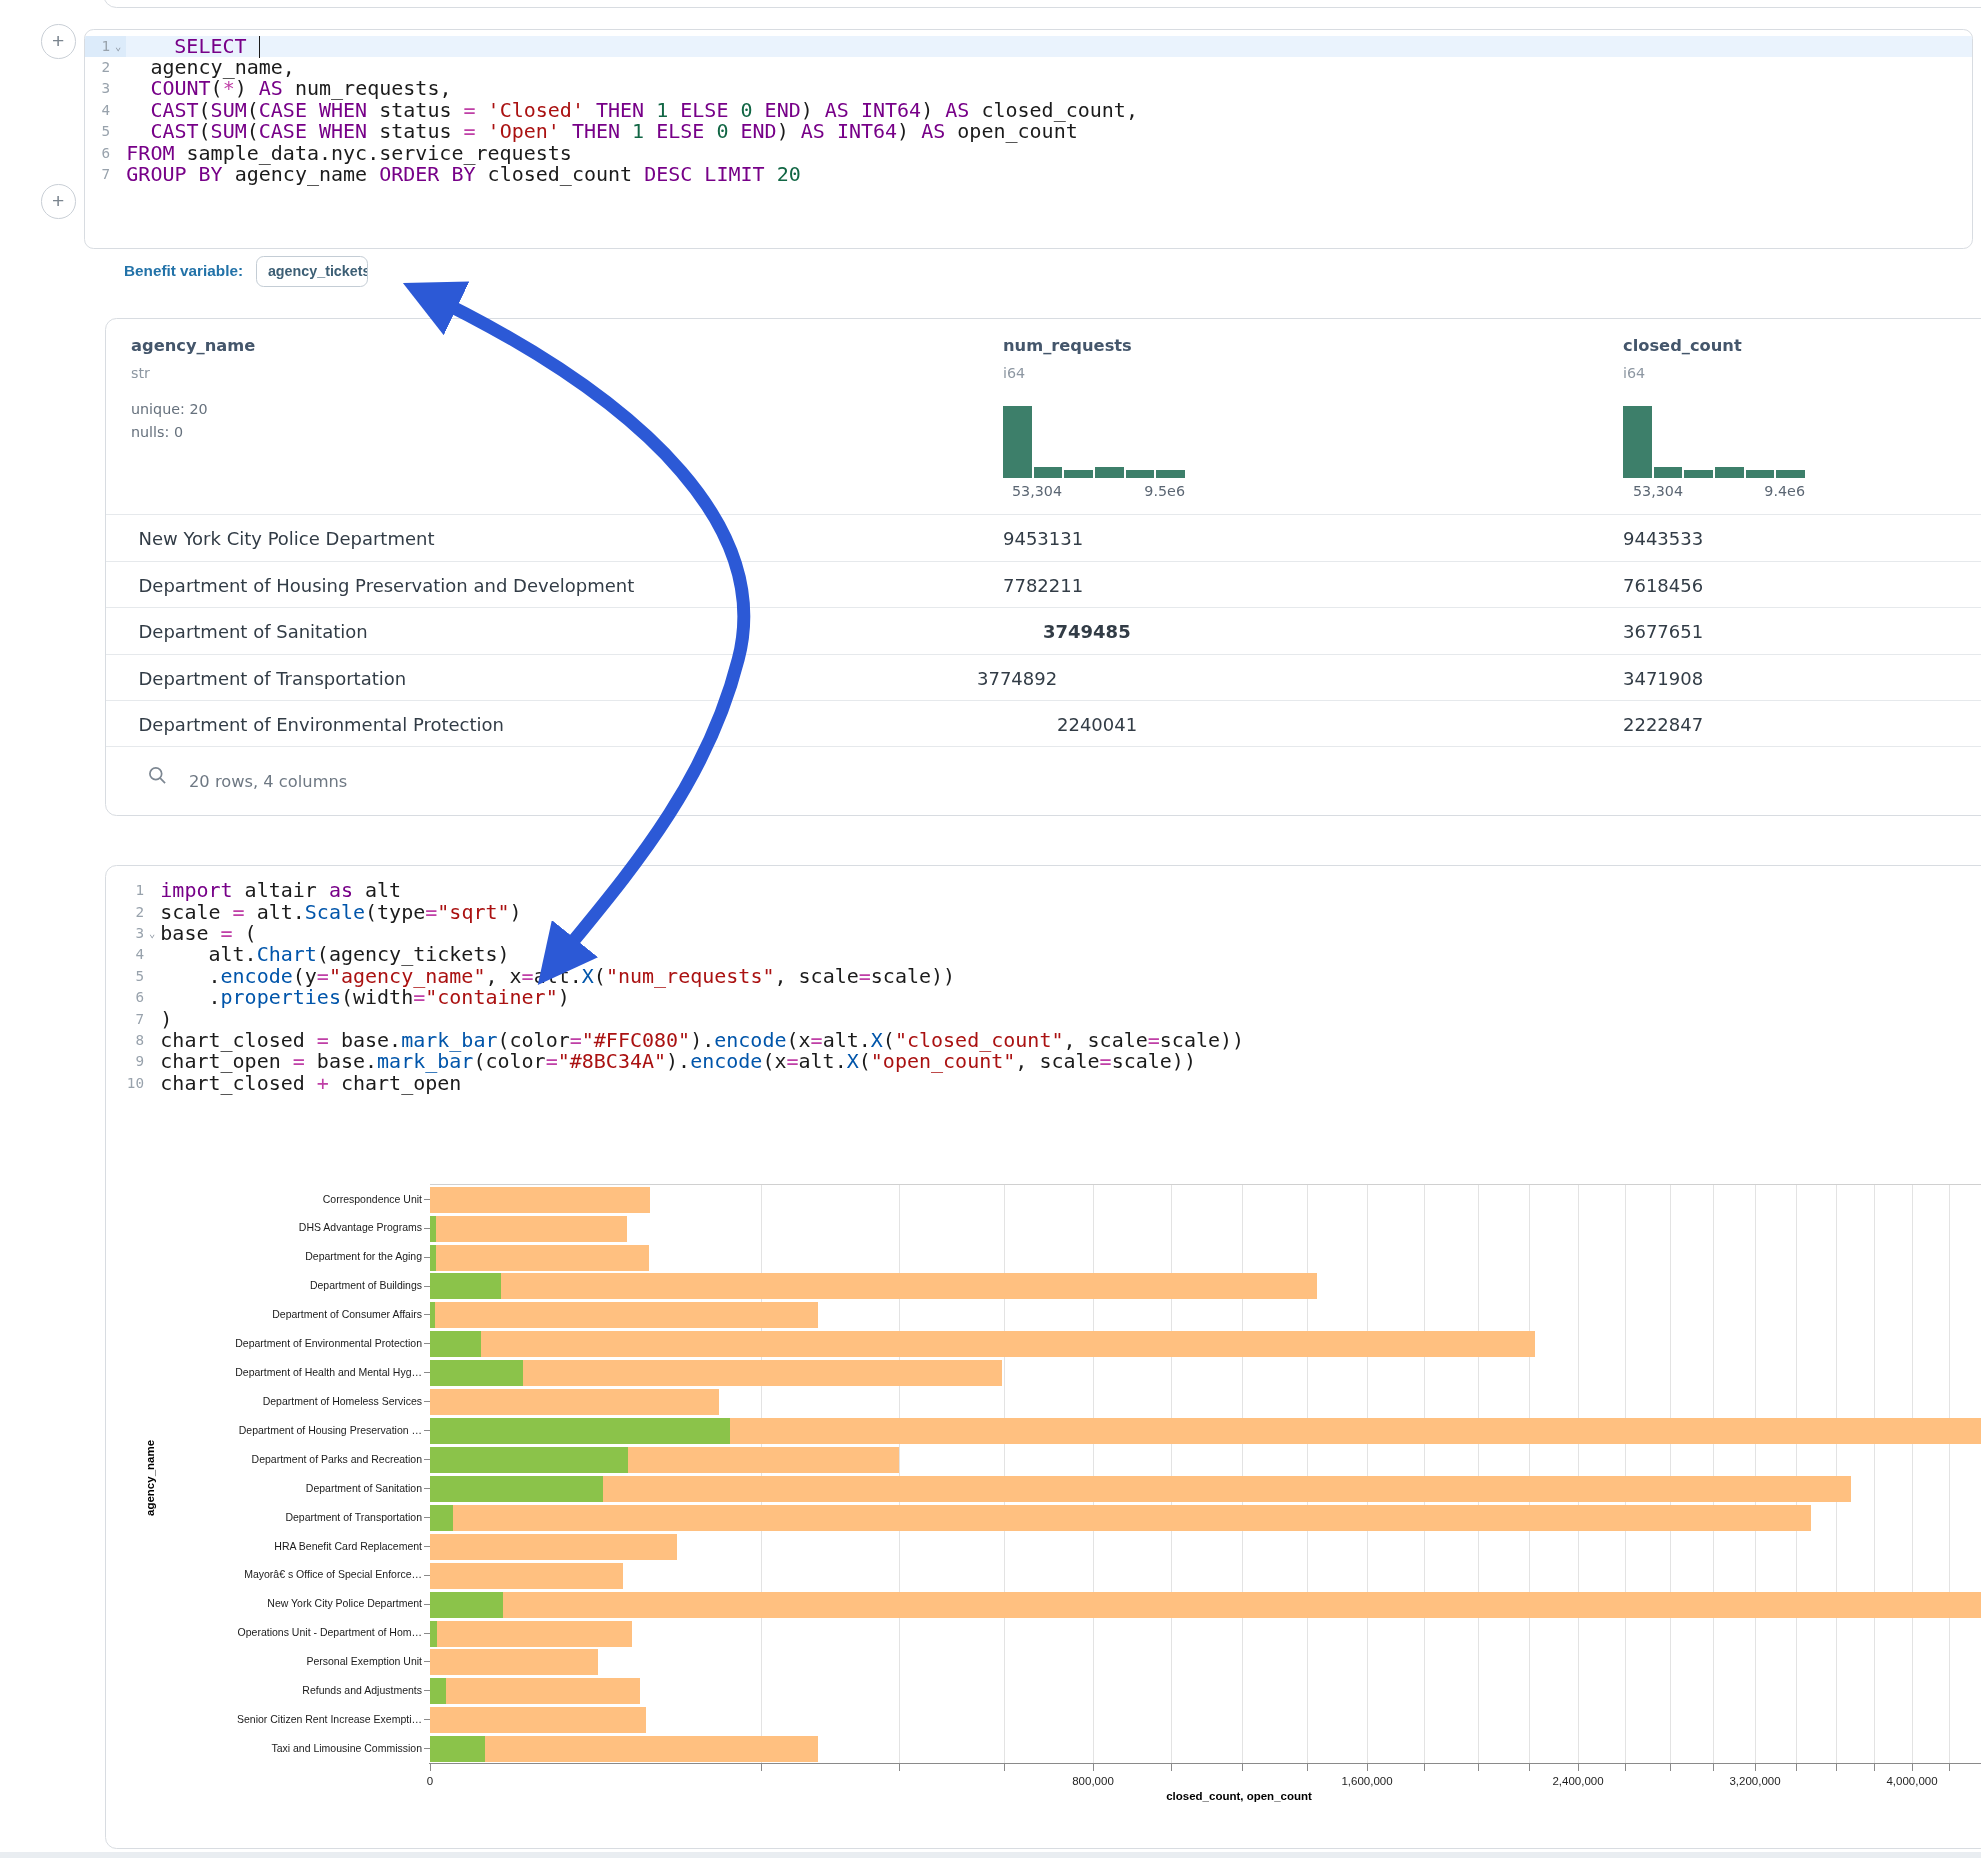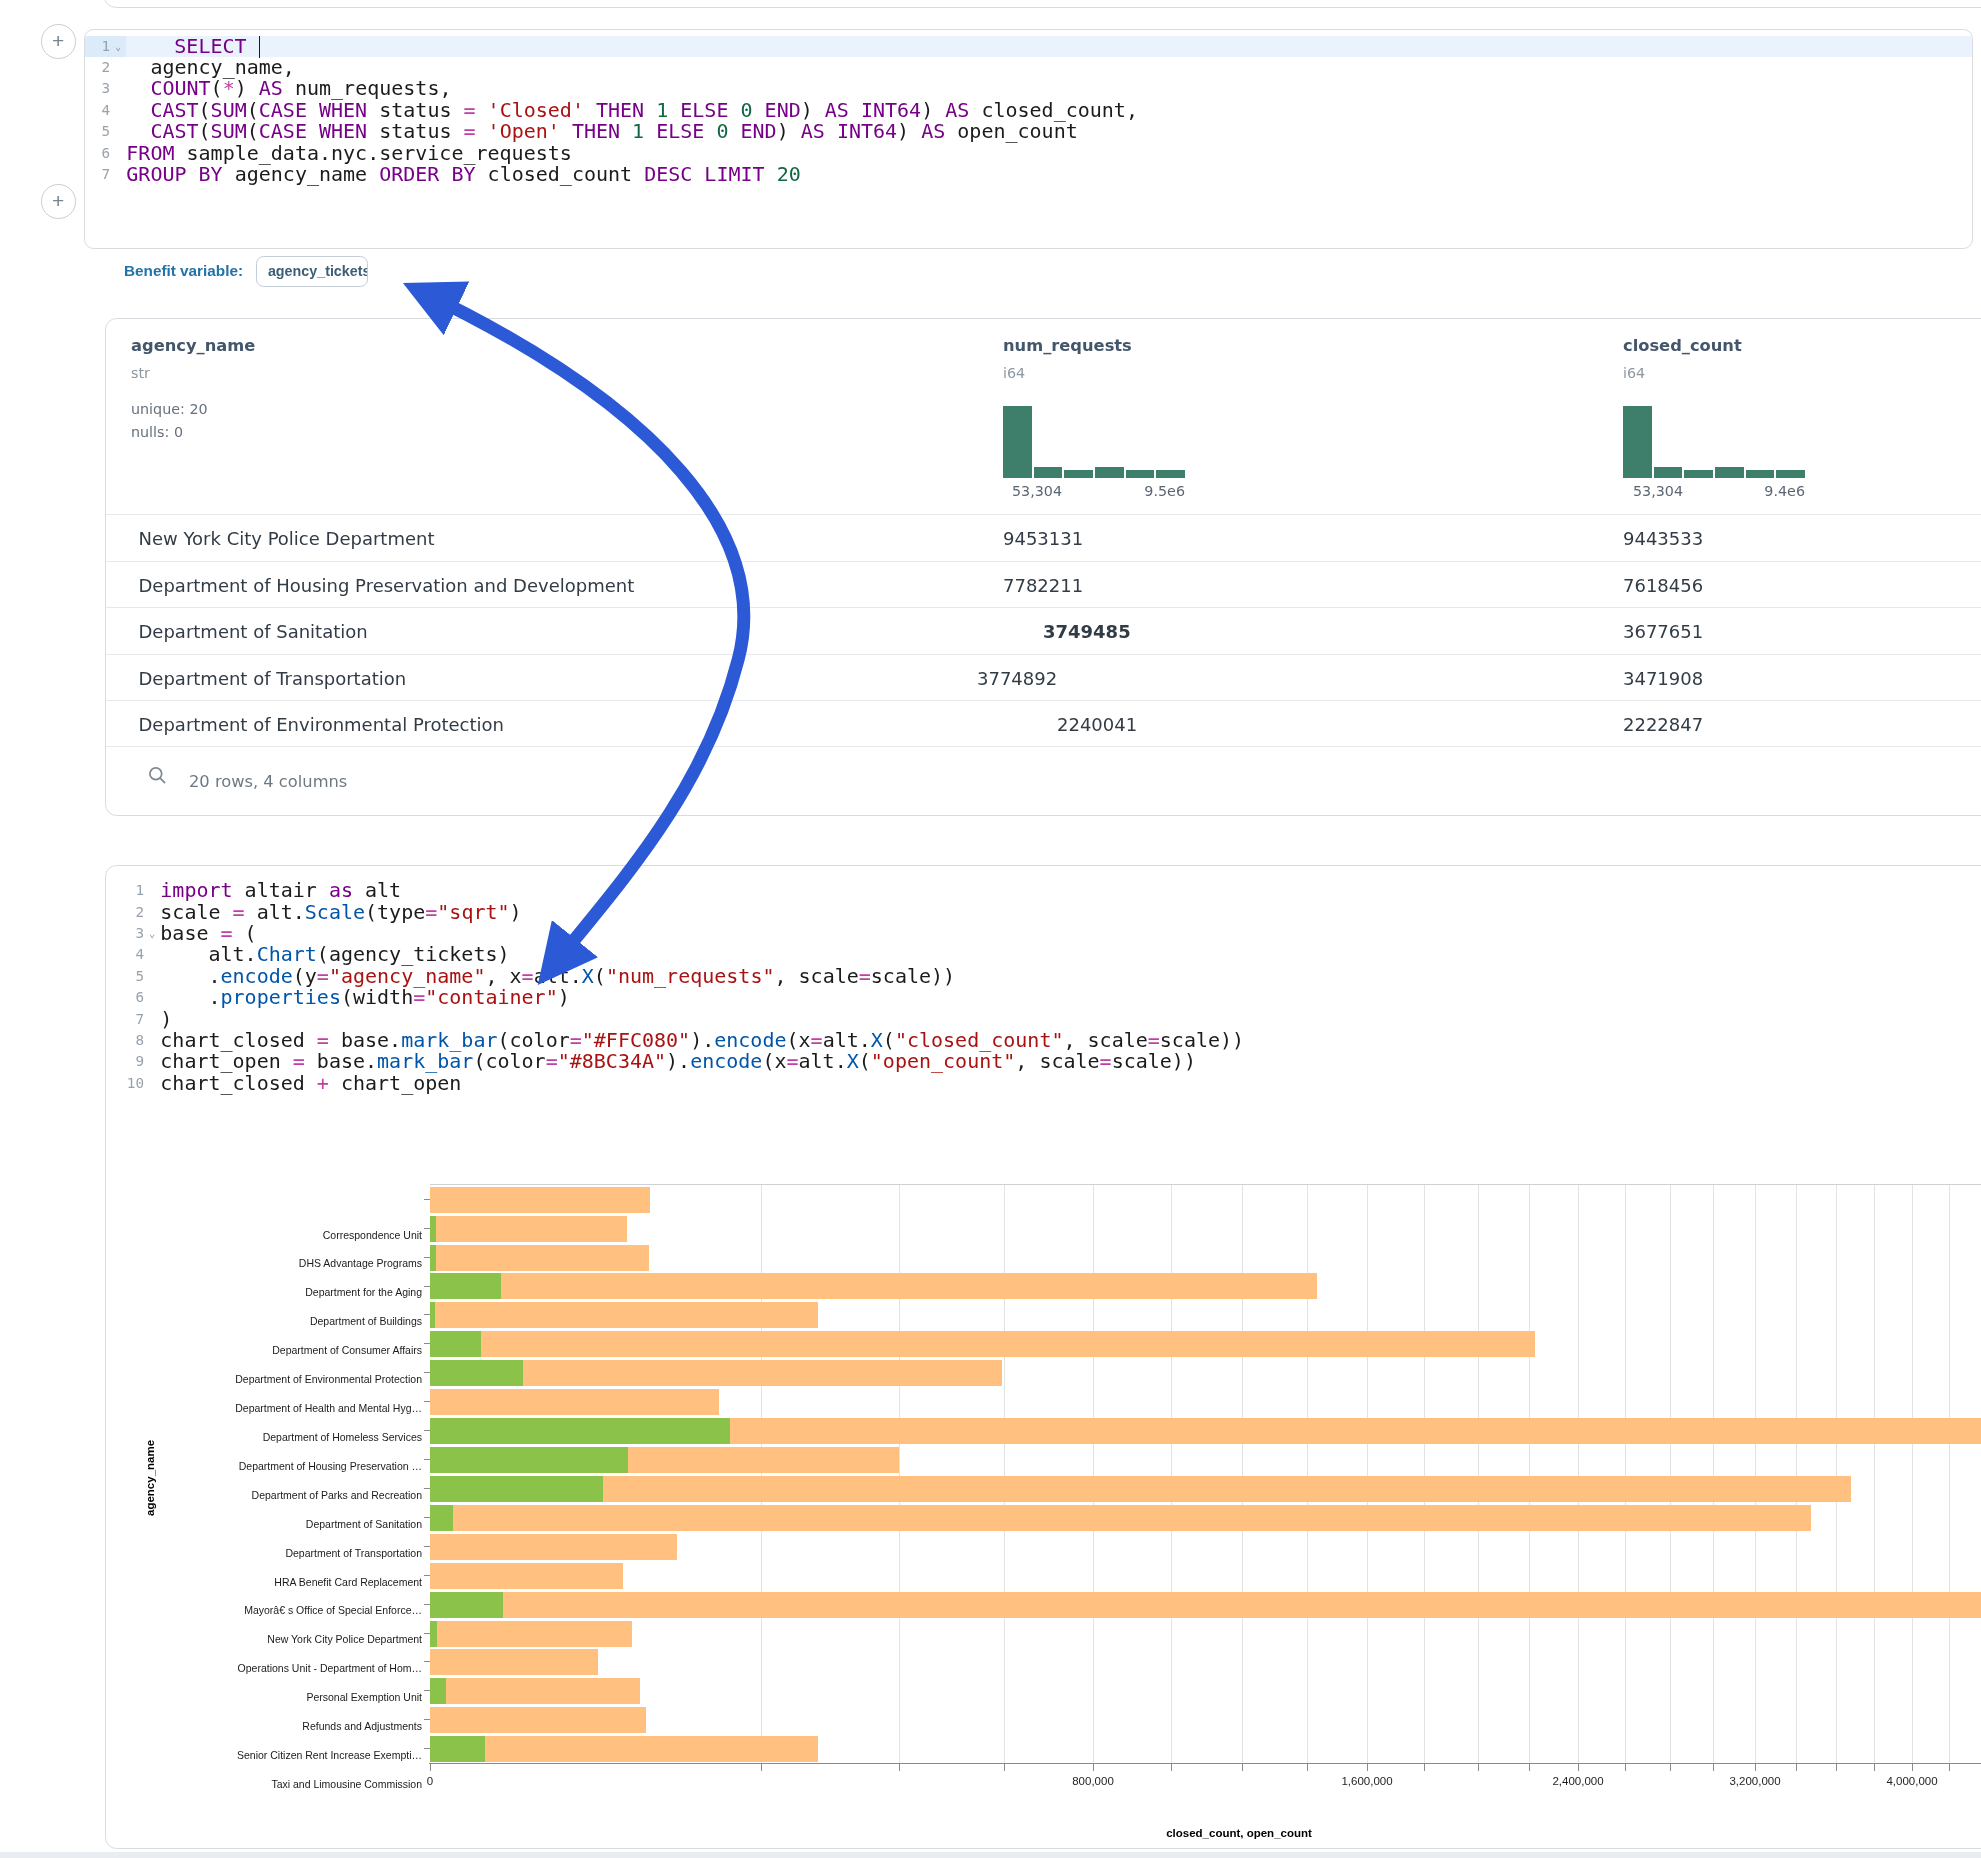--- a/index.html
+++ b/index.html
@@ -50,21 +50,21 @@
   #footer-text{position:absolute;left:83px;top:25px;font-size:16.3px;color:#6e7883;}
   
   #plot{position:absolute;overflow:hidden;border-top:1px solid #d0d0d0;}
   .gridline{position:absolute;top:0;bottom:0;width:1px;background:#e3e3e3;}
   .bar{position:absolute;height:26px;}
   .x-domain{position:absolute;height:1.4px;background:#8a8a8a;}
   .x-tick{position:absolute;width:1px;height:6.7px;background:#8a8a8a;}
   .x-lab{position:absolute;transform:translateX(-50%);font-size:11.5px;color:#1f1f1f;
          font-family:"Liberation Sans",sans-serif;white-space:nowrap;}
   .y-lab{position:absolute;left:0;width:316px;text-align:right;font-size:10.5px;color:#1b1b1b;
-         font-family:"Liberation Sans",sans-serif;white-space:nowrap;margin-top:36px;}
+         font-family:"Liberation Sans",sans-serif;white-space:nowrap;}
   .y-tick{position:absolute;width:5.7px;height:1px;background:#8a8a8a;}
   .axis-title{position:absolute;font-size:11.5px;font-weight:bold;color:#000;
               font-family:"Liberation Sans",sans-serif;white-space:nowrap;}
   #bottom-strip{position:absolute;left:0;right:0;top:1852px;height:6.7px;background:#e9edf1;}
   #arrow-svg{position:absolute;left:0;top:0;pointer-events:none;}
   .search-icon{position:absolute;left:42px;top:19px;}
 </style>
 </head>
 <body>
 
@@ -299,21 +299,21 @@
         <div class="x-tick" style="left: 1768px; top: 898px;"></div>
         <div class="x-tick" style="left: 1806px; top: 898px;"></div>
         <div class="x-tick" style="left: 1843px; top: 898px;"></div>
         <div class="x-lab" style="left: 324px; top: 909px;">0</div>
         <div class="x-lab" style="left: 987px; top: 909px;">800,000</div>
         <div class="x-lab" style="left: 1261px; top: 909px;">1,600,000</div>
         <div class="x-lab" style="left: 1472px; top: 909px;">2,400,000</div>
         <div class="x-lab" style="left: 1649px; top: 909px;">3,200,000</div>
         <div class="x-lab" style="left: 1806px; top: 909px;">4,000,000</div>
       </div>
-    <div class="axis-title" id="x-title" style="left:1133px;top:924px;transform:translateX(-50%);margin-top:37px;">closed_count, open_count</div>
+    <div class="axis-title" id="x-title" style="left:1133px;top:924px;transform:translateX(-50%);">closed_count, open_count</div>
     <div class="axis-title" id="y-title" style="left:38px;top:650px;transform:rotate(-90deg);transform-origin:0 0;">agency_name</div>
   </div>
 
   <svg id="arrow-svg" width="1982" height="1858" viewBox="0 0 2073 1944">
     <defs>
       <marker id="ah" viewBox="0 0 10 10" refX="7" refY="5" markerWidth="4.6" markerHeight="4.6" orient="auto-start-reverse">
         <path d="M0,0 L10,5 L0,10 z" fill="#2c59d6"></path>
       </marker>
     </defs>
     <path id="arrow-path" d="M 438 304 C 690 424, 806 560, 772 690 C 737 828, 648 924, 574 1016" fill="none" stroke="#2c59d6" stroke-width="13.5" marker-start="url(#ah)" marker-end="url(#ah)"></path>

